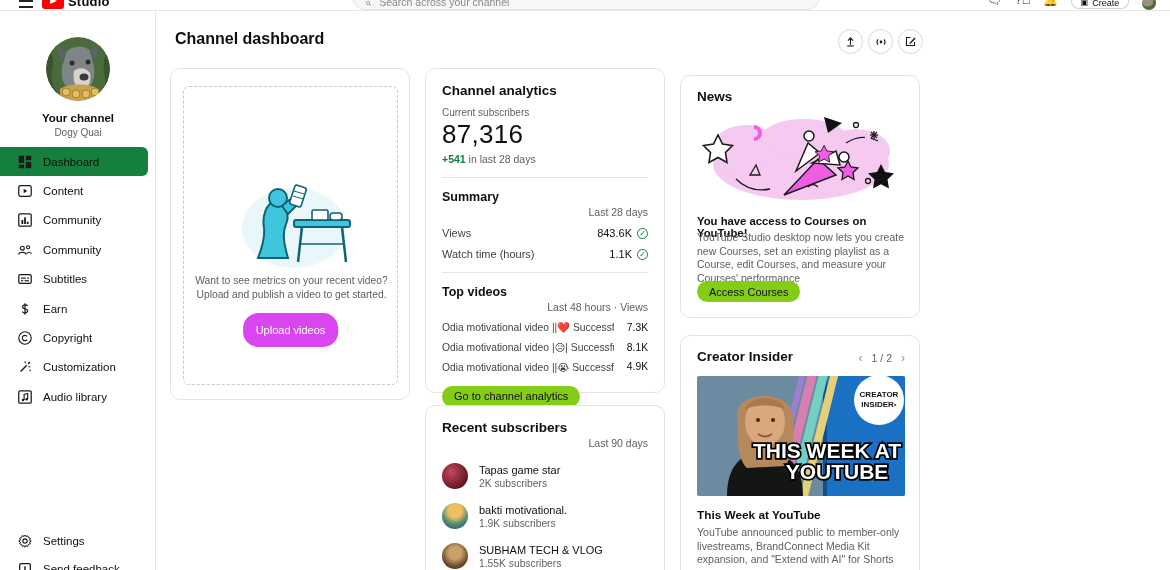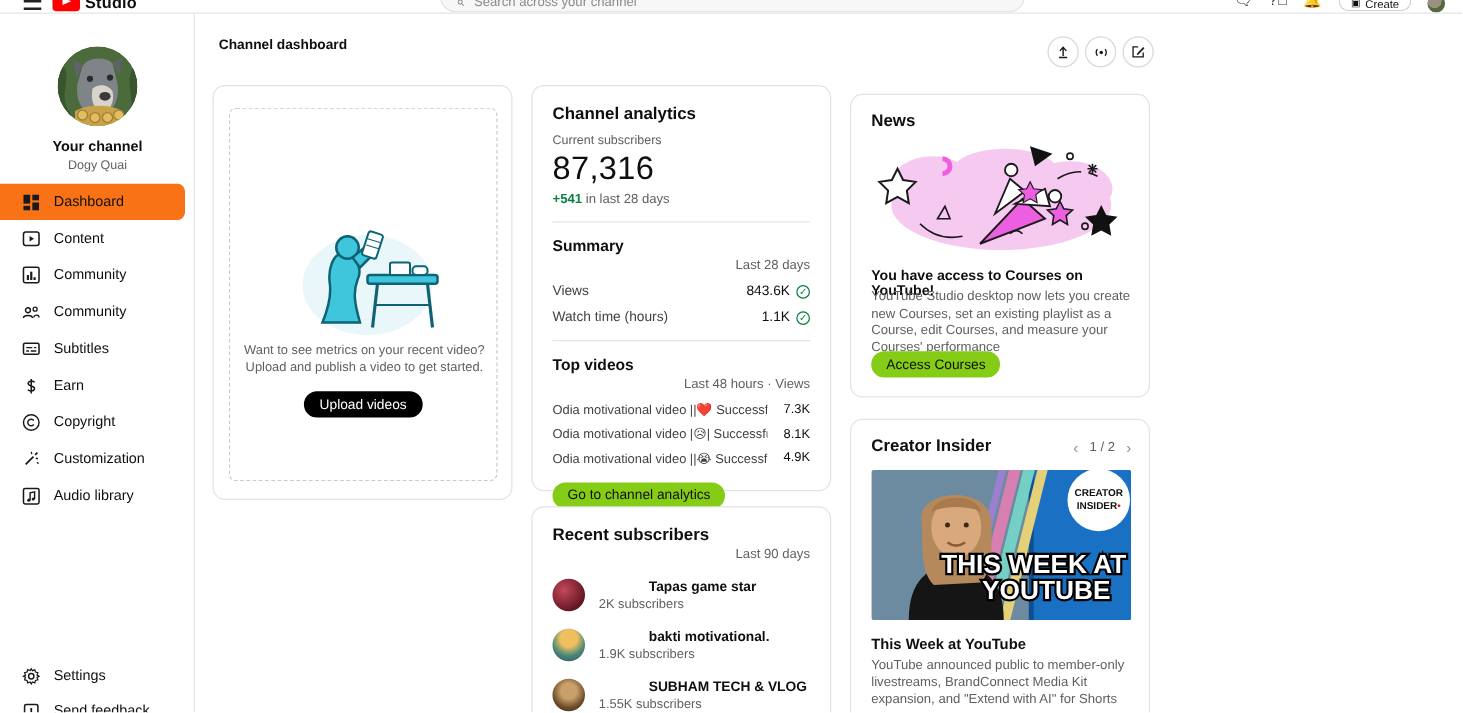--- a/index.html
+++ b/index.html
@@ -29,42 +29,42 @@
   .tb-avatar { position:relative; top:-4px; width:14px; height:14px; border-radius:50%; background:radial-gradient(circle at 40% 35%, #9a8f80 0 45%, #55683f 46% 100%); }
 
   
   .sidebar { position:absolute; left:0; top:11px; bottom:0; width:156px; border-right:1px solid #e5e5e5; background:#fff; }
   .ch-avatar { position:absolute; left:46px; top:26px; width:64px; height:64px; border-radius:50%; overflow:hidden; }
   .ch-name-block { position:absolute; left:0; top:101px; width:156px; text-align:center; }
   .your-channel { font-size:11.5px; font-weight:600; color:#0f0f0f; }
   .channel-name { font-size:10px; color:#606060; margin-top:3px; }
   .nav { position:absolute; left:0; top:136px; width:156px; }
   .nav-item { position:relative; height:29.4px; display:flex; align-items:center; cursor:pointer; }
-  .nav-item.active { background:#f97316; width:148px; border-radius:0 6px 6px 0; }
+  .nav-item.active { background:#15803d; width:148px; border-radius:0 6px 6px 0; }
   .nav-ic { position:absolute; left:16px; width:18px; height:18px; display:flex; align-items:center; justify-content:center; color:#1a1a1a; }
   .nav-lb { position:absolute; left:43px; font-size:11.5px; color:#0f0f0f; }
   .sidebar-footer { position:absolute; left:0; top:516px; width:156px; }
   .sidebar-footer .nav-item { height:28px; }
 
   
   .main { position:absolute; left:156px; top:11px; right:0; bottom:0; background:#fff; overflow:hidden; }
-  .page-title { position:absolute; left:19px; top:19px; font-size:11px; font-weight:600; color:#0f0f0f; }
+  .page-title { position:absolute; left:19px; top:19px; font-size:16px; font-weight:600; color:#0f0f0f; }
   .hdr-actions { position:absolute; left:682px; top:18px; display:flex; gap:5px; }
   .circle-btn { width:25px; height:25px; border:1px solid #d9d9d9; border-radius:50%; background:#fff; display:flex; align-items:center; justify-content:center; color:#1a1a1a; cursor:pointer; }
 
   .card { position:absolute; background:#fff; border:1px solid #e3e3e3; border-radius:10px; }
   .card-title { font-size:13.5px; font-weight:600; color:#0f0f0f; }
 
   
   .card-upload { left:14px; top:57px; width:240px; height:332px; }
   .dashed-box { position:absolute; left:12px; top:17px; width:215px; height:299px; border:1px dashed #c9c9c9; border-radius:6px; }
   .up-illo { position:absolute; left:52px; top:95px; width:130px; height:88px; }
   .up-line1 { position:absolute; left:0; top:188px; width:215px; text-align:center; font-size:10.3px; color:#606060; }
   .up-line2 { position:absolute; left:0; top:202px; width:215px; text-align:center; font-size:10.3px; color:#606060; }
-  .upload-btn { position:absolute; left:50%; transform:translateX(-50%); top:226px; background:#000000; color:#fff; border:none; border-radius:15px; height:21px; padding:0 13px; font-size:11px; font-weight:500; font-family:inherit; cursor:pointer; white-space:nowrap; }
+  .upload-btn { position:absolute; left:50%; transform:translateX(-50%); top:226px; background:#d946ef; color:#fff; border:none; border-radius:15px; height:34px; padding:0 13px; font-size:11px; font-weight:500; font-family:inherit; cursor:pointer; white-space:nowrap; }
 
   
   .card-analytics { left:269px; top:57px; width:240px; height:325px; padding:14px 16px; }
   .cs-label { font-size:10px; color:#606060; margin-top:9px; }
   .cs-number { font-size:26px; font-weight:400; letter-spacing:.3px; margin-top:1px; color:#0f0f0f; }
   .cs-delta { font-size:10.5px; margin-top:3px; color:#606060; }
   .cs-delta .pos { color:#0b8043; font-weight:600; }
   .divider { height:1px; background:#e5e5e5; margin:12px 0; }
   .sec-title { font-size:12.5px; font-weight:600; color:#0f0f0f; }
   .sec-sub { font-size:10.5px; color:#606060; margin-top:2px;text-align:right; }
@@ -77,21 +77,21 @@
   .gray-pill { display:inline-block; background:#84cc16; border:none; border-radius:15px; height:21px; padding:0 12px; font-size:11px; font-weight:500; color:#0f0f0f; font-family:inherit; cursor:pointer; white-space:nowrap; }
 
   
   .card-subs { left:269px; top:394px; width:240px; height:210px; padding:14px 16px; }
   .sub-row { display:flex; align-items:center; margin-top:14px; cursor:pointer; }
   .sub-av { width:26px; height:26px; border-radius:50%; flex:0 0 auto; }
   .sub-av.a0 { background:radial-gradient(circle at 35% 35%, #c4485a, #5e1420 75%); }
   .sub-av.a1 { background:radial-gradient(circle at 50% 30%, #f0c060 0 30%, #4f8a78 60%, #2b4a60); }
   .sub-av.a2 { background:radial-gradient(circle at 50% 38%, #c9a06a 0 30%, #6b4a28 65%, #3a2714); }
   .sub-info { margin-left:11px; }
-  .sub-name { font-size:11px; font-weight:700; color:#0f0f0f;margin-left:40px; }
+  .sub-name { font-size:11px; font-weight:400; color:#0f0f0f; }
   .sub-count { font-size:10.3px; color:#606060; margin-top:2px; }
 
   
   .card-news { left:524px; top:64px; width:240px; height:243px; padding:13px 16px; }
   .news-illo { position:absolute; left:15px; top:33px; width:210px; height:100px; }
   .news-headline { position:absolute; left:16px; top:139px; font-size:11.3px; font-weight:700; color:#0f0f0f; }
   .news-body { position:absolute; left:16px; top:155px; width:208px; font-size:10.5px; line-height:13.5px; color:#606060; }
   .news-btn { position:absolute; left:16px; top:205px; }
 
   

